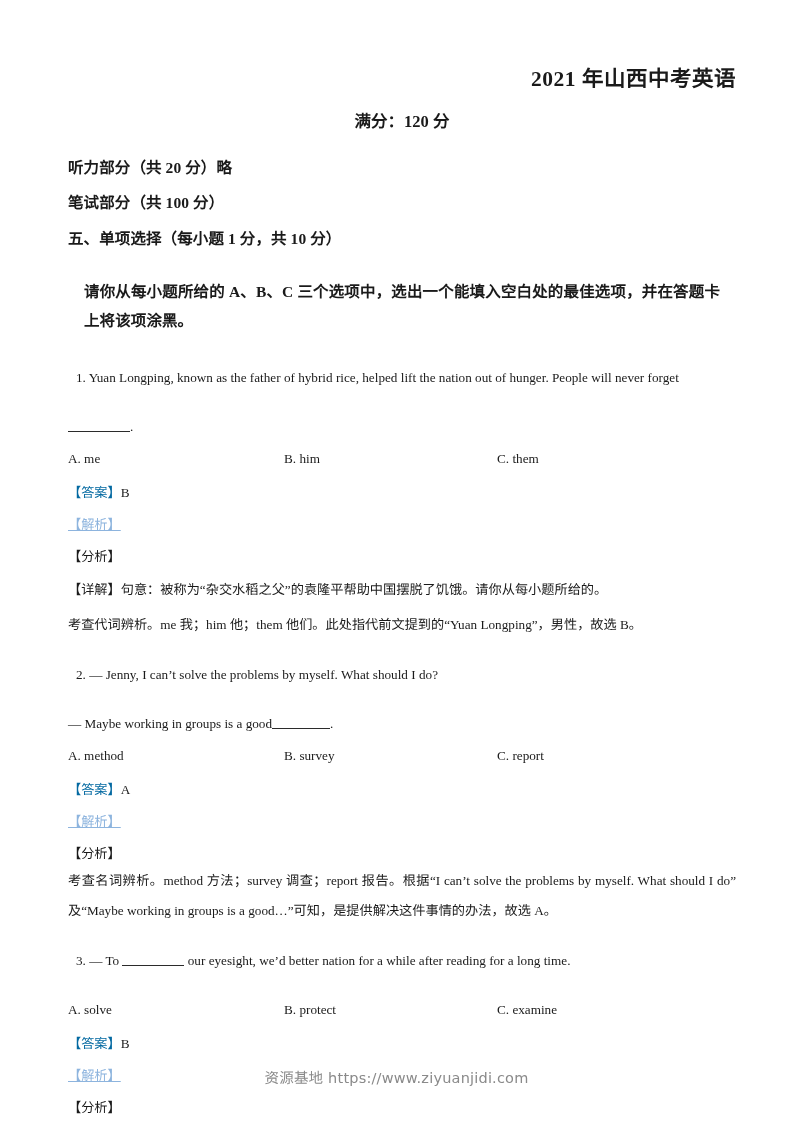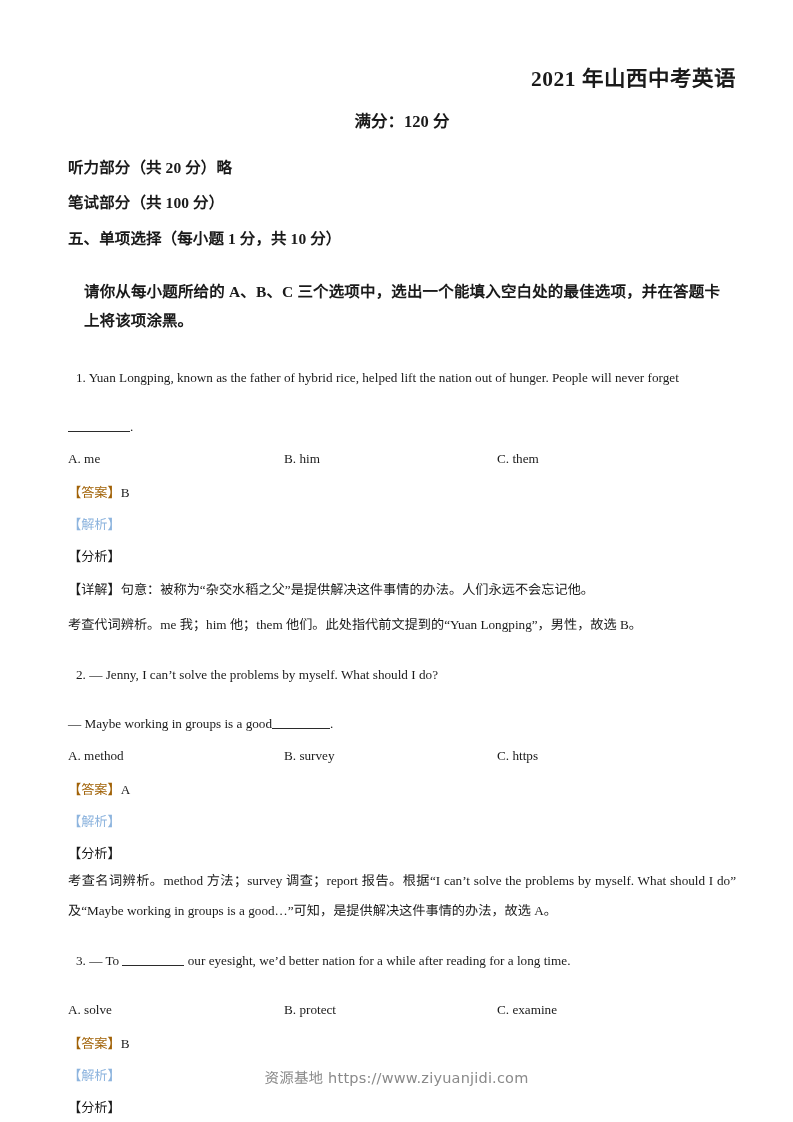--- a/index.html
+++ b/index.html
@@ -131,25 +131,26 @@
 
   
   .ans-line {
     font-size: 13.2px;
     line-height: 1.0;
     margin: 0;
     padding-top: 19px;
   }
 
   .tag-answer {
-    color: #a16207;
+    color: #0369a1;
   }
 
   .tag-jiexi {
     color: #8db4de;
+    text-decoration: underline;
   }
 
   .tag-fenxi {
     color: #1a1a1a;
   }
 
   .ans-letter {
     color: #1a1a1a;
   }
 
@@ -201,32 +202,32 @@
 
       <div class="options">
         <span class="opt opt-a">A. me</span>
         <span class="opt opt-b">B. him</span>
         <span class="opt opt-c">C. them</span>
       </div>
 
       <p class="ans-line"><span class="tag-answer">【答案】</span><span class="ans-letter">B</span></p>
       <p class="ans-line"><span class="tag-jiexi">【解析】</span></p>
       <p class="ans-line"><span class="tag-fenxi">【分析】</span></p>
-      <p class="detail-line">【详解】句意：被称为“杂交水稻之父”是提供解决这件事情的办法。人们永远不会忘记他。</p>
+      <p class="detail-line">【详解】句意：被称为“杂交水稻之父”的袁隆平帮助中国摆脱了饥饿。请你从每小题所给的。</p>
       <p class="detail-line cont">考查代词辨析。me 我；him 他；them 他们。此处指代前文提到的“Yuan Longping”，男性，故选 B。</p>
     </div>
 
     <div>
       <p class="q-stem">2. — Jenny, I can’t solve the problems by myself. What should I do?</p>
       <p class="q-line tight"><span>— Maybe working in groups is a good</span><span class="blank short"></span><span>.</span></p>
 
       <div class="options">
         <span class="opt opt-a">A. method</span>
         <span class="opt opt-b">B. survey</span>
-        <span class="opt opt-c">C. https</span>
+        <span class="opt opt-c">C. report</span>
       </div>
 
       <p class="ans-line"><span class="tag-answer">【答案】</span><span class="ans-letter">A</span></p>
       <p class="ans-line"><span class="tag-jiexi">【解析】</span></p>
       <p class="ans-line"><span class="tag-fenxi">【分析】</span></p>
       <p class="detail-line cont">考查名词辨析。method 方法；survey 调查；report 报告。根据“I can’t solve the problems by myself. What should I do”及“Maybe working in groups is a good…”可知，是提供解决这件事情的办法，故选 A。</p>
     </div>
 
     <div>
       <p class="q-stem"><span>3. — To</span>&nbsp;<span class="blank"></span>&nbsp;<span>our eyesight, we’d better nation for a while after reading for a long time.</span></p>

